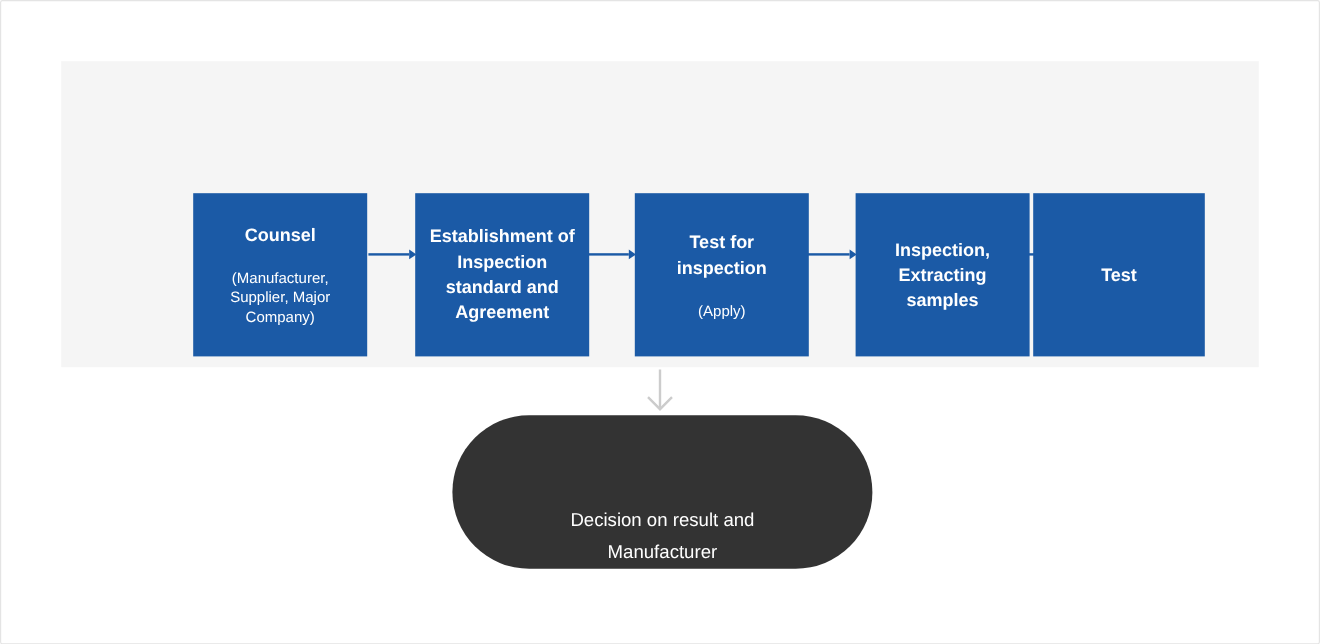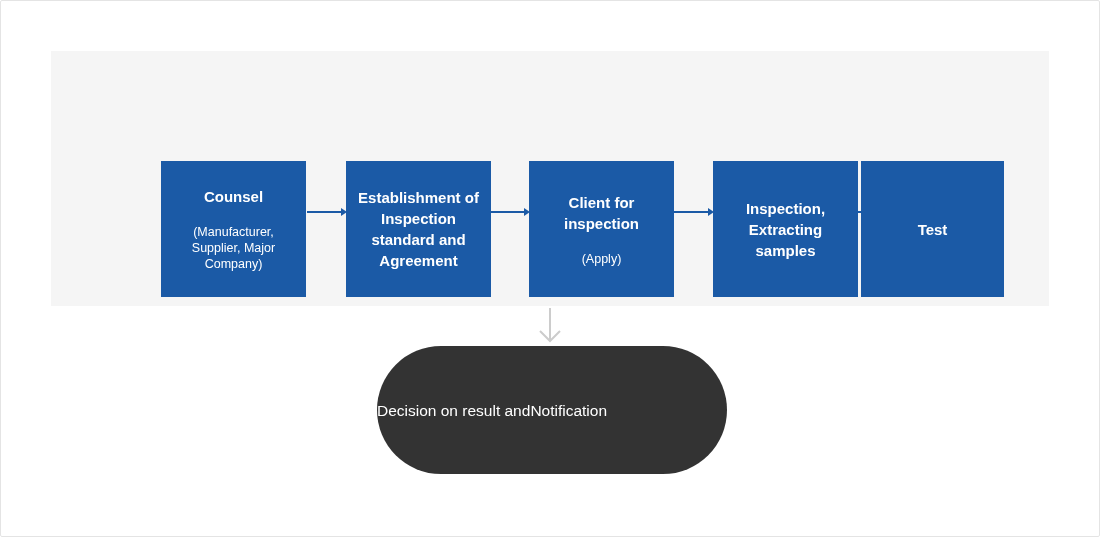--- a/index.html
+++ b/index.html
@@ -87,22 +87,23 @@
   .final-pill {
     position: absolute;
     left: 376px;
     top: 345px;
     width: 350px;
     height: 128px;
     border-radius: 64px;
     background: var(--final-bg, #333333);
     color: var(--text-on-dark, #ffffff);
     display: flex;
+    flex-direction: column;
     align-items: center;
-    justify-content: flex-start;
+    justify-content: flex-end;
     text-align: center;
     font-size: 15.5px;
     font-weight: 500;
     line-height: 27px;
   }
 </style>
 </head>
 <body>
 
 <div class="canvas">
@@ -117,21 +118,21 @@
     <div class="harrow harrow-1"></div>
 
     <div class="step step-2">
       <div class="step-title">Establishment of Inspection standard and Agreement</div>
 
     </div>
 
     <div class="harrow harrow-2"></div>
 
     <div class="step step-3">
-      <div class="step-title">Client for inspection</div>
+      <div class="step-title">Test for inspection</div>
       <div class="step-sub">(Apply)</div>
     </div>
 
     <div class="harrow harrow-3"></div>
 
     <div class="step step-4">
       <div class="step-title">Inspection, Extracting samples</div>
 
     </div>
 
@@ -144,16 +145,16 @@
 
   </div>
 
   <svg class="down-arrow" width="26" height="38" viewBox="0 0 26 38">
     <line x1="13" y1="1" x2="13" y2="33" stroke="#cccccc" stroke-width="2"></line>
     <polyline points="3,24 13,34 23,24" fill="none" stroke="#cccccc" stroke-width="2"></polyline>
   </svg>
 
   <div class="final-pill">
     <div>Decision on result and</div>
-    <div>Notification</div>
+    <div>Manufacturer</div>
   </div>
 
 </div>
 
 </body></html>

